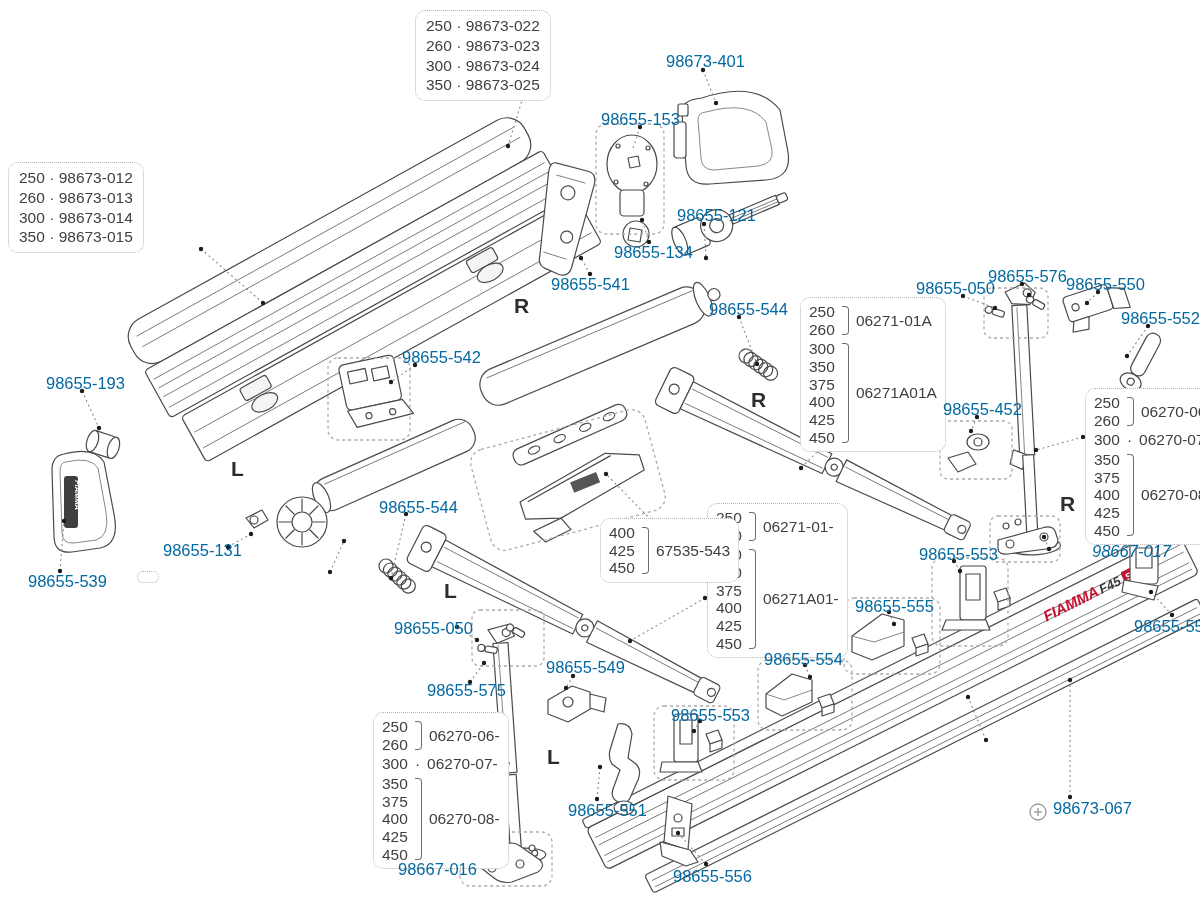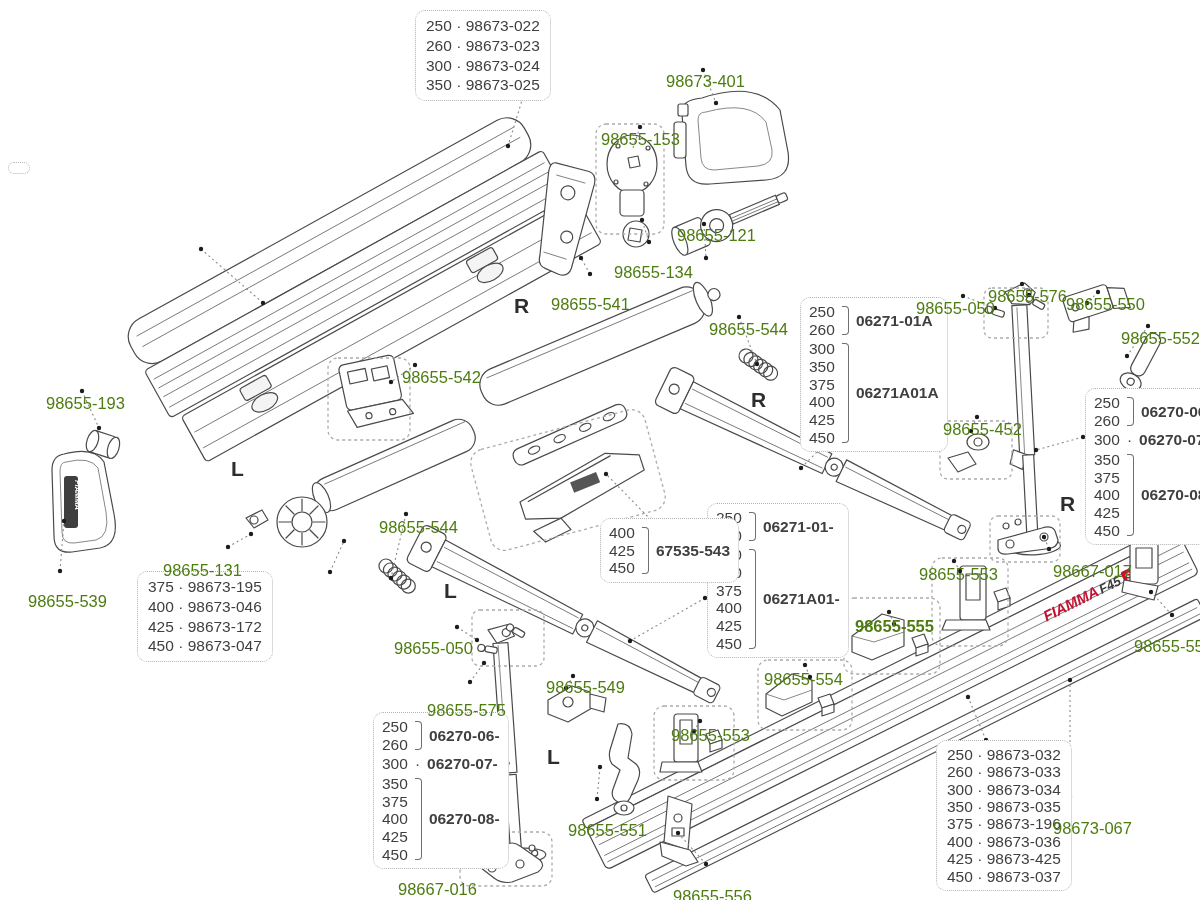--- a/index.html
+++ b/index.html
@@ -16,22 +16,22 @@
   .ptable{position:absolute;border:1.5px dotted #b3b3b3;border-radius:10px;background:#fff;
           padding:5px 10px;display:flex;gap:24px;font-size:15.5px;line-height:1.28;white-space:nowrap;}
   .ptable .col{display:flex;flex-direction:column;}
   .gtable{position:absolute;border:1.5px dotted #b3b3b3;border-radius:10px;background:#fff;
           padding:5px 8px;font-size:15.5px;line-height:1.14;display:flex;flex-direction:column;gap:2px;}
   .ggroup{display:flex;align-items:center;gap:7px;}
   .gsizes{white-space:pre-line;text-align:center;}
   .gbracket{align-self:stretch;width:6px;border:1.6px solid #6f6f6f;border-left:none;
             border-radius:0 4px 4px 0;margin:3px 0;}
   .gdot{color:#3f3f3f;}
-  .gcode{white-space:nowrap;font-weight:bold;}
-  .plabel{position:absolute;font-size:16.5px;white-space:nowrap;color:#4d7c0f;margin-top:20px;}
+  .gcode{white-space:nowrap;}
+  .plabel{position:absolute;font-size:16.5px;white-space:nowrap;color:#0369a1;}
   .letter{position:absolute;font-size:21px;font-weight:bold;color:#2d2d2d;}
 </style>
 </head>
 <body>
 
 <div id="stage">
 
 <svg class="art" width="1200" height="900" viewBox="0 0 1200 900">
 
   <g transform="translate(155,390) rotate(-29)">
@@ -478,43 +478,31 @@
 <div class="ptable" style="left:415px;top:10px;">
   <div class="col">
     <span>250 · 98673-022</span>
     <span>260 · 98673-023</span>
     <span>300 · 98673-024</span>
     <span>350 · 98673-025</span>
   </div>
 </div>
 
 <div class="ptable" style="left:8px;top:162px;">
+  <div class="col">
+    <span>250 · 98673-012</span>
+    <span>260 · 98673-013</span>
+    <span>300 · 98673-014</span>
+    <span>350 · 98673-015</span>
+  </div>
 </div>
 
 <div class="ptable" style="left:137px;top:571px;">
-  <div class="col">
-    <span>375 · 98673-195</span>
-    <span>400 · 98673-046</span>
-    <span>425 · 98673-172</span>
-    <span>450 · 98673-047</span>
-  </div>
-</div>
-
-<div class="ptable" style="left:936px;top:740px;line-height:1.12;">
-  <div class="col">
-    <span>250 · 98673-032</span>
-    <span>260 · 98673-033</span>
-    <span>300 · 98673-034</span>
-    <span>350 · 98673-035</span>
-    <span>375 · 98673-196</span>
-    <span>400 · 98673-036</span>
-    <span>425 · 98673-425</span>
-    <span>450 · 98673-037</span>
-  </div>
-</div>
+</div>
+
 
 <div class="gtable" style="left:800px;top:297px;">
   <div class="ggroup">
     <span class="gsizes">250
 260</span>
     <span class="gbracket"></span>
     <span class="gcode">06271-01A</span>
   </div>
   <div class="ggroup">
     <span class="gsizes">300
@@ -613,29 +601,29 @@
 <div class="plabel" style="left:379px;top:498px;">98655-544</div>
 <div class="plabel" style="left:46px;top:374px;">98655-193</div>
 <div class="plabel" style="left:28px;top:572px;">98655-539</div>
 <div class="plabel" style="left:163px;top:541px;">98655-131</div>
 <div class="plabel" style="left:916px;top:279px;">98655-050</div>
 <div class="plabel" style="left:988px;top:267px;">98655-576</div>
 <div class="plabel" style="left:1066px;top:275px;">98655-550</div>
 <div class="plabel" style="left:1121px;top:309px;">98655-552</div>
 <div class="plabel" style="left:943px;top:400px;">98655-452</div>
 <div class="plabel" style="left:919px;top:545px;">98655-553</div>
-<div class="plabel" style="left:855px;top:597px;font-weight:bold;">98655-555</div>
+<div class="plabel" style="left:855px;top:597px;">98655-555</div>
 <div class="plabel" style="left:764px;top:650px;">98655-554</div>
 <div class="plabel" style="left:394px;top:619px;">98655-050</div>
 <div class="plabel" style="left:427px;top:681px;">98655-575</div>
 <div class="plabel" style="left:546px;top:658px;">98655-549</div>
 <div class="plabel" style="left:568px;top:801px;">98655-551</div>
 <div class="plabel" style="left:671px;top:706px;">98655-553</div>
 <div class="plabel" style="left:398px;top:860px;">98667-016</div>
-<div class="plabel" style="left:1053px;top:542px;">98667-017</div>
+<div class="plabel" style="left:1092px;top:542px;font-style:italic;">98667-017</div>
 <div class="plabel" style="left:673px;top:867px;">98655-556</div>
 <div class="plabel" style="left:1134px;top:617px;">98655-557</div>
 <div class="plabel" style="left:1053px;top:799px;">98673-067</div>
 
 <div class="letter" style="left:514px;top:294px;">R</div>
 <div class="letter" style="left:231px;top:457px;">L</div>
 <div class="letter" style="left:751px;top:388px;">R</div>
 <div class="letter" style="left:444px;top:579px;">L</div>
 <div class="letter" style="left:547px;top:745px;">L</div>
 <div class="letter" style="left:1060px;top:492px;">R</div>

